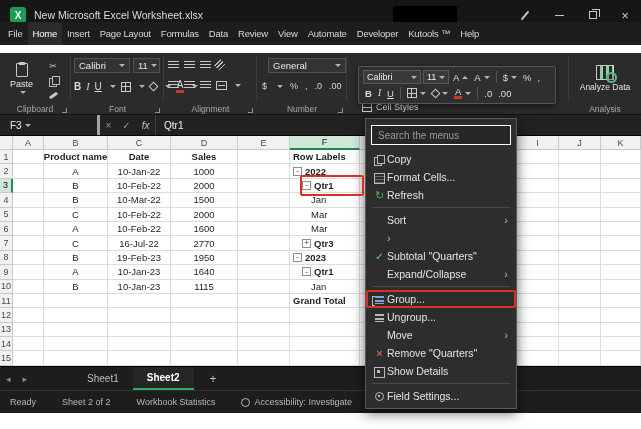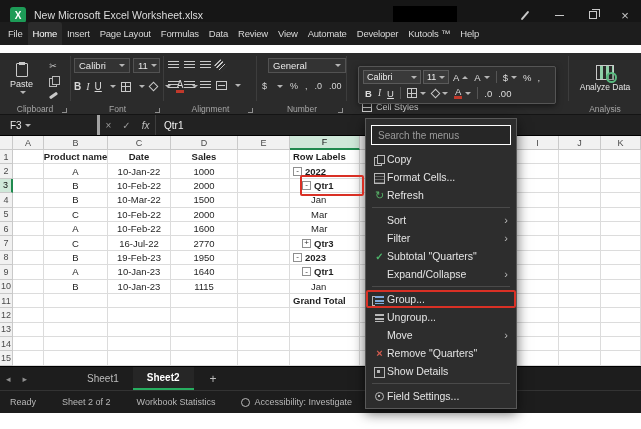--- a/index.html
+++ b/index.html
@@ -640,21 +640,20 @@
       <span class="mi-label">Refresh</span>
     </div>
     <div class="menu-sep"></div>
     <div class="menu-item">
       <span class="mi-icon"></span>
       <span class="mi-label">Sort</span>
       <span class="mi-sub">›</span>
     </div>
     <div class="menu-item">
       <span class="mi-icon"></span>
-      <span class="mi-label">Filter</span>
       <span class="mi-sub">›</span>
     </div>
     <div class="menu-item">
       <span class="mi-icon ic-check">✓</span>
       <span class="mi-label">Subtotal "Quarters"</span>
     </div>
     <div class="menu-item">
       <span class="mi-icon"></span>
       <span class="mi-label">Expand/Collapse</span>
       <span class="mi-sub">›</span>

